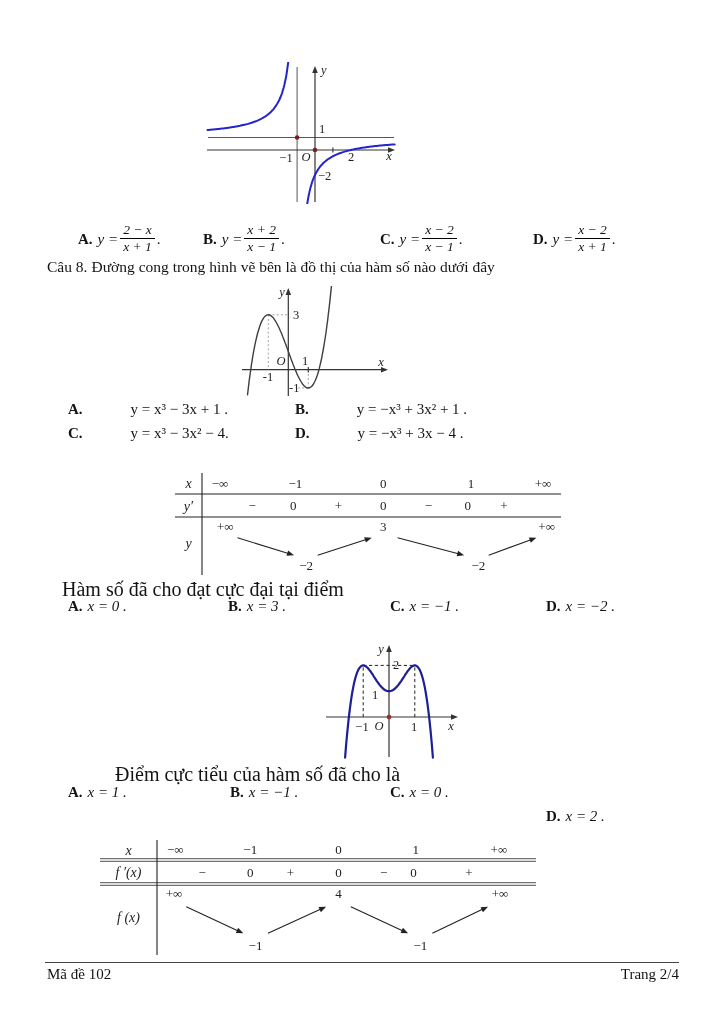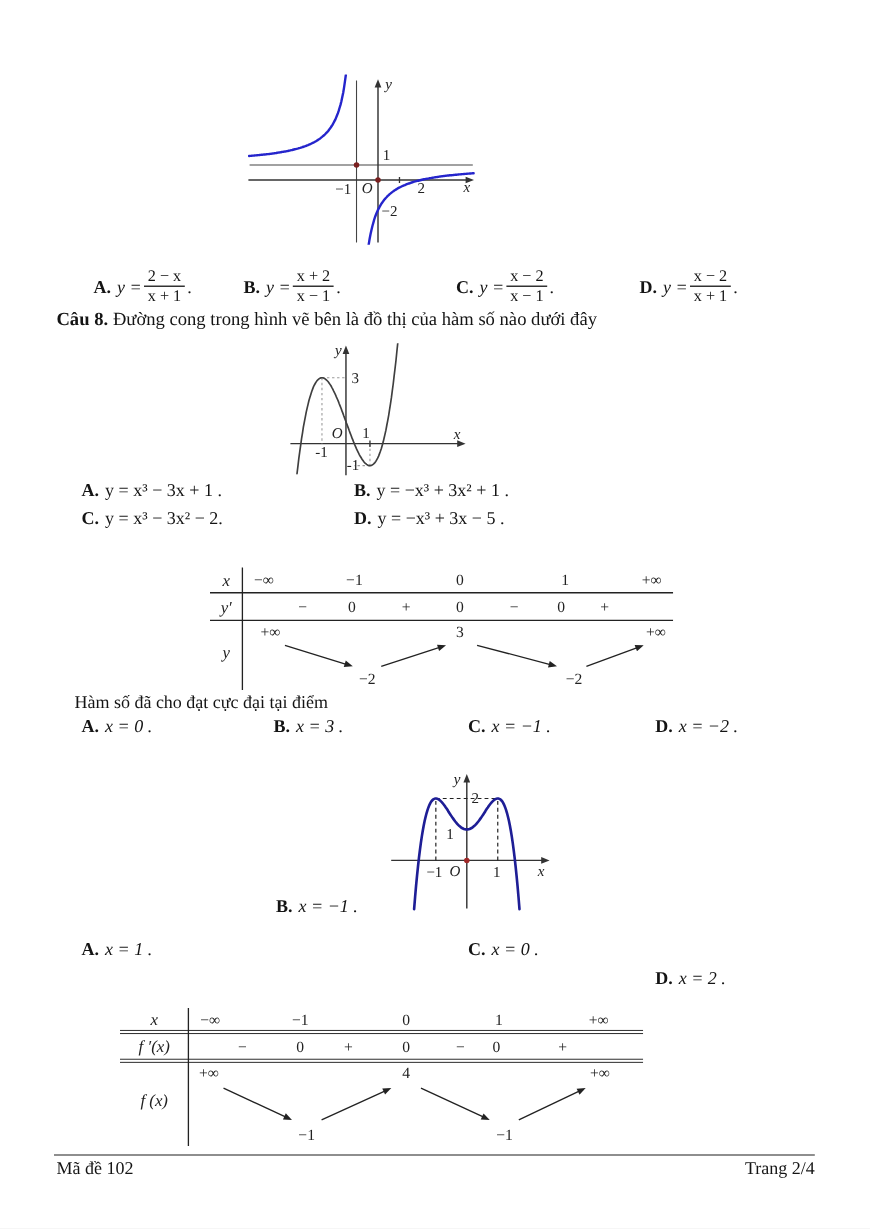--- a/index.html
+++ b/index.html
@@ -1,25 +1,25 @@
 <!DOCTYPE html>
 <html><head>
 <meta charset="utf-8">
 <style>
   html,body{margin:0;padding:0;background:#e8e8e8;}
   .page{position:relative;width:725px;height:1024px;margin:0 auto;background:#ffffff;
         font-family:"Liberation Serif","DejaVu Serif",serif;color:#141414;overflow:hidden;}
   .line{position:absolute;font-size:15.5px;white-space:nowrap;}
-  .line b{font-weight:bold;margin-right:4px;}
-  .sub{position:absolute;font-size:15px;white-space:nowrap;}
+  .line b{font-weight:normal;margin-right:4px;}
+  .sub{position:absolute;font-size:20px;white-space:nowrap;}
   .opt{position:absolute;white-space:nowrap;font-size:15px;}
   .opt b{font-weight:bold;margin-right:5px;}
   .m{font-style:italic;}
-  .mu{font-style:normal;}
-  .frac{display:inline-block;vertical-align:middle;text-align:left;
+  .mu{font-style:normal;margin-left:43px;}
+  .frac{display:inline-block;vertical-align:middle;text-align:left;font-style:italic;
         font-size:13.5px;line-height:1.18;margin:0 2px 4px 2px;}
   .fnum{display:block;padding:0 3px;}
   .fden{display:block;border-top:1px solid #000;padding:0 3px;}
   .fig,.tbl{position:absolute;}
   svg text{font-family:"Liberation Serif","DejaVu Serif",serif;}
   .footer-rule{position:absolute;border-top:1px solid #444;height:0;}
   .footer-txt{position:absolute;font-size:15px;white-space:nowrap;}
 </style>
 </head>
 <body>
@@ -82,22 +82,22 @@
         <text x="43" y="79" text-anchor="middle" font-size="12.5" fill="#222" font-style="italic">O</text>
         <text x="30" y="95" text-anchor="middle" font-size="12.5" fill="#222">-1</text>
         <text x="67" y="79" text-anchor="middle" font-size="12.5" fill="#222">1</text>
         <text x="55" y="33" text-anchor="start" font-size="12.5" fill="#222">3</text>
         <text x="51" y="106" text-anchor="start" font-size="12.5" fill="#222">-1</text>
       </svg></div>
 
   <div>
     <span class="opt" style="left:68px;top:401px"><b>A.</b><span class="mu">y = x³ − 3x + 1 .</span></span>
     <span class="opt" style="left:295px;top:401px"><b>B.</b><span class="mu">y = −x³ + 3x² + 1 .</span></span>
-    <span class="opt" style="left:68px;top:425px"><b>C.</b><span class="mu">y = x³ − 3x² − 2.</span></span>
-    <span class="opt" style="left:295px;top:425px"><b>D.</b><span class="mu">y = −x³ + 3x − 5 .</span></span>
+    <span class="opt" style="left:68px;top:425px"><b>C.</b><span class="mu">y = x³ − 3x² − 4.</span></span>
+    <span class="opt" style="left:295px;top:425px"><b>D.</b><span class="mu">y = −x³ + 3x − 4 .</span></span>
   </div>
 
 
   <div class="tbl" style="left:175px;top:472px;width:386px;height:103px"><svg width="386" height="103" viewBox="0 0 386 103">
         <line x1="27" y1="1" x2="27" y2="103" stroke="#222" stroke-width="1.1"></line>
         <line x1="0" y1="22" x2="386" y2="22" stroke="#222" stroke-width="1.2"></line>
         <line x1="0" y1="45" x2="386" y2="45" stroke="#222" stroke-width="1.2"></line>
         <text x="13.5" y="16" text-anchor="middle" font-size="14" fill="#222" font-style="italic">x</text>
         <text x="13.5" y="38.5" text-anchor="middle" font-size="14" fill="#222" font-style="italic">y′</text>
         <text x="13.5" y="76" text-anchor="middle" font-size="14" fill="#222" font-style="italic">y</text>
@@ -150,24 +150,25 @@
         <circle cx="69" cy="74" r="2.3" fill="#a02828"></circle>
         <text x="61" y="10" text-anchor="middle" font-size="12.5" fill="#222" font-style="italic">y</text>
         <text x="131" y="87" text-anchor="middle" font-size="12.5" fill="#222" font-style="italic">x</text>
         <text x="59" y="87" text-anchor="middle" font-size="12.5" fill="#222" font-style="italic">O</text>
         <text x="42" y="88" text-anchor="middle" font-size="12.5" fill="#222">−1</text>
         <text x="94" y="88" text-anchor="middle" font-size="12.5" fill="#222">1</text>
         <text x="73" y="26" text-anchor="start" font-size="12.5" fill="#222">2</text>
         <text x="55" y="56" text-anchor="middle" font-size="12.5" fill="#222">1</text>
       </svg></div>
 
+  <div class="sub" style="left:115px;top:763px">Điểm cực tiểu của hàm số đã cho là</div>
 
   <div>
     <span class="opt" style="left:68px;top:784px"><b>A.</b><span class="m">x = 1 .</span></span>
-    <span class="opt" style="left:230px;top:748px"><b>B.</b><span class="m">x = −1 .</span></span>
+    <span class="opt" style="left:230px;top:784px"><b>B.</b><span class="m">x = −1 .</span></span>
     <span class="opt" style="left:390px;top:784px"><b>C.</b><span class="m">x = 0 .</span></span>
     <span class="opt" style="left:546px;top:808px"><b>D.</b><span class="m">x = 2 .</span></span>
   </div>
 
 
   <div class="tbl" style="left:100px;top:839px;width:436px;height:116px"><svg width="436" height="116" viewBox="0 0 436 116">
         <line x1="57" y1="1" x2="57" y2="116" stroke="#222" stroke-width="1.1"></line>
         <line x1="0" y1="19.7" x2="436" y2="19.7" stroke="#222" stroke-width="0.8"></line>
         <line x1="0" y1="22.3" x2="436" y2="22.3" stroke="#222" stroke-width="0.8"></line>
         <line x1="0" y1="43.7" x2="436" y2="43.7" stroke="#222" stroke-width="0.8"></line>

